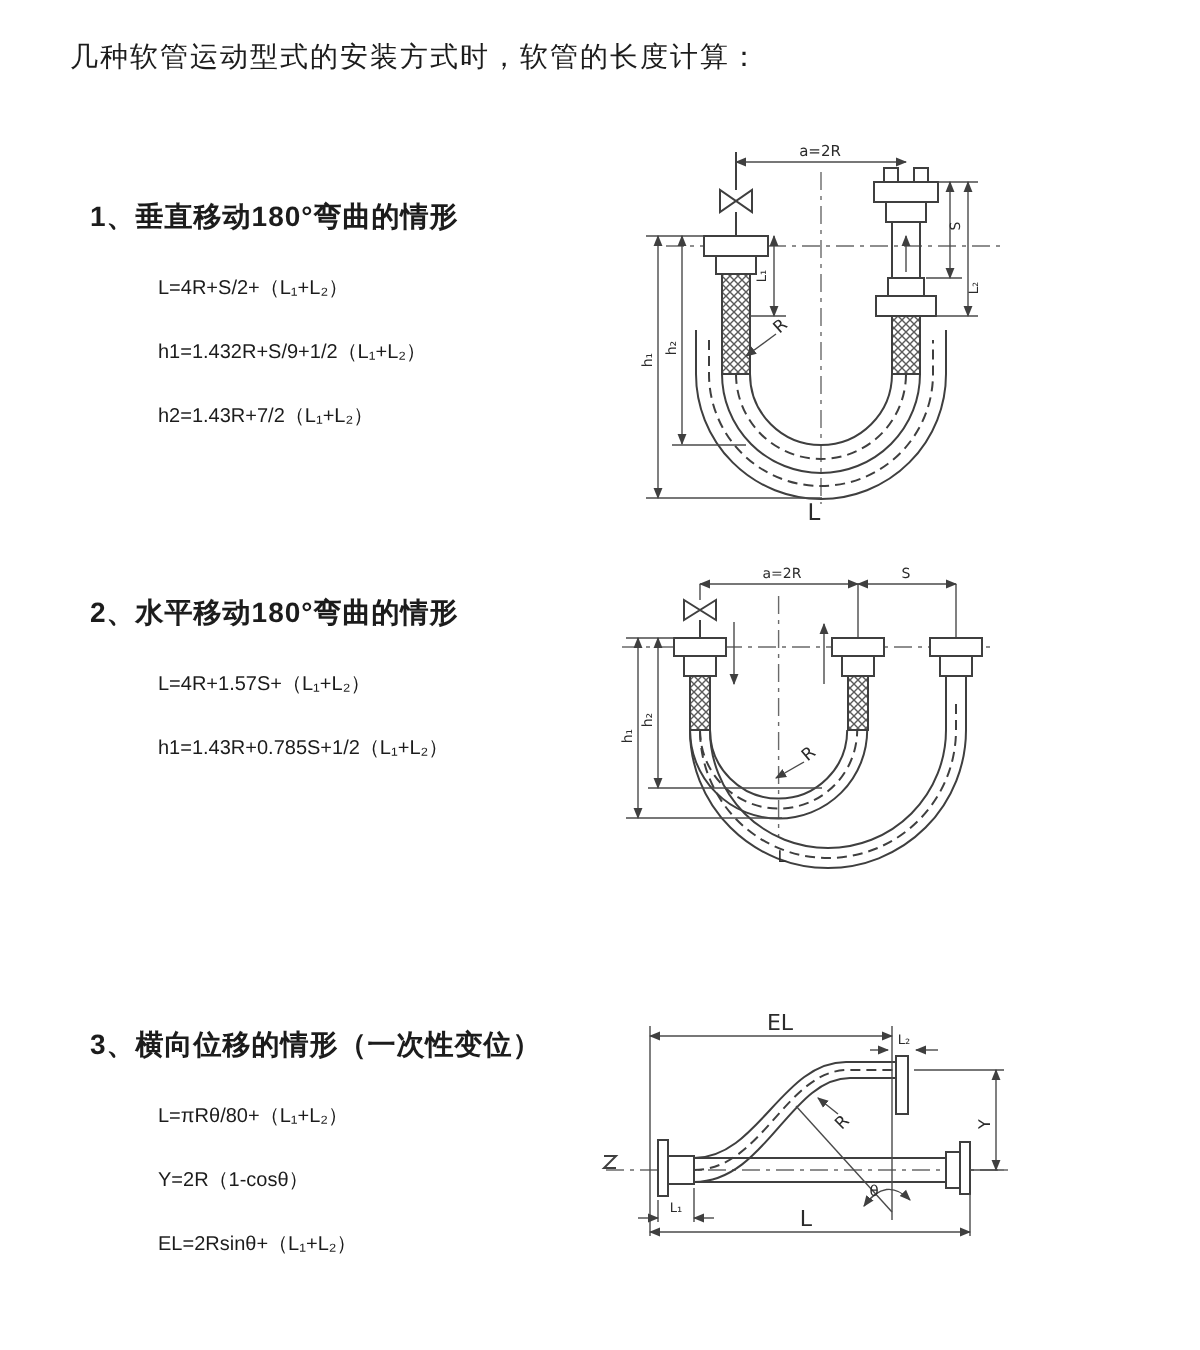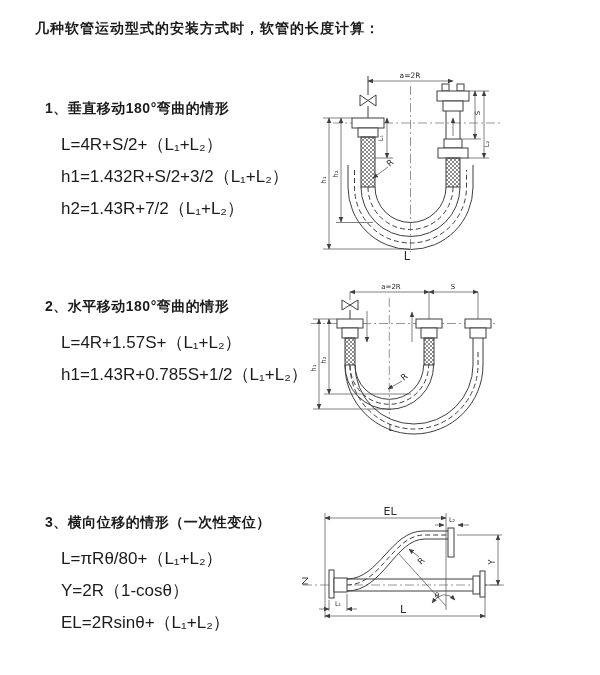--- a/index.html
+++ b/index.html
@@ -1,21 +1,21 @@
 <!DOCTYPE html>
 <html><head>
 <meta charset="utf-8">
 <style>
   html,body{margin:0;padding:0;background:#fff;}
   .page{position:relative;width:600px;height:675px;background:#fff;overflow:hidden;
         font-family:"Liberation Sans","DejaVu Sans",sans-serif;color:#1c1c1c;}
-  .title{position:absolute;left:35px;top:20px;font-size:14px;font-weight:700;letter-spacing:1px;}
+  .title{position:absolute;left:35px;top:20px;font-size:14px;font-weight:400;letter-spacing:1px;}
   .sec{position:absolute;left:45px;width:270px;}
   .sec h2{font-size:14px;font-weight:700;margin:0 0 11px 0;letter-spacing:0.5px;}
-  .formula{font-size:17px;margin-left:16px;line-height:32px;white-space:nowrap;}
+  .formula{font-size:10px;margin-left:34px;line-height:32px;white-space:nowrap;}
   #sec1{top:100px;} #sec2{top:298px;} #sec3{top:514px;}
   .dia{position:absolute;}
   #dia1{left:303px;top:68px;} #dia2{left:303px;top:278px;} #dia3{left:295px;top:493px;}
   svg{display:block;}
   svg text{font-family:"DejaVu Sans",sans-serif;fill:#2b2b2b;}
   .ln{stroke:#3f3f3f;stroke-width:1;fill:none;}
   .fl{stroke:#3f3f3f;stroke-width:1;fill:#fff;}
   .dim{stroke:#4a4a4a;stroke-width:0.7;fill:none;}
   .cl{stroke:#6a6a6a;stroke-width:0.7;fill:none;stroke-dasharray:9 3 2 3;}
   .hd{stroke:#3f3f3f;stroke-width:1;fill:none;stroke-dasharray:5 3;}
@@ -23,21 +23,21 @@
 </head>
 <body>
 
 <div class="page">
 
   <div class="title">几种软管运动型式的安装方式时，软管的长度计算：</div>
 
   <section class="sec" id="sec1">
     <h2>1、垂直移动180°弯曲的情形</h2>
     <div class="formula">L=4R+S/2+（L₁+L₂）</div>
-    <div class="formula">h1=1.432R+S/2+3/2（L₁+L₂）</div>
+    <div class="formula">h1=1.432R+S/9+1/2（L₁+L₂）</div>
     <div class="formula">h2=1.43R+7/2（L₁+L₂）</div>
   </section>
 
   <svg class="dia" id="dia1" width="250" height="197" viewBox="0 0 250 197">
     <defs>
       <marker id="ar1" viewBox="0 0 10 10" refX="9" refY="5" markerWidth="8" markerHeight="8" orient="auto-start-reverse">
         <path d="M0,1 L10,5 L0,9 Z" fill="#3f3f3f"></path>
       </marker>
       <pattern id="ha1" width="4" height="4" patternUnits="userSpaceOnUse">
         <path d="M0,0 L4,4 M4,0 L0,4" stroke="#5a5a5a" stroke-width="0.7"></path>

